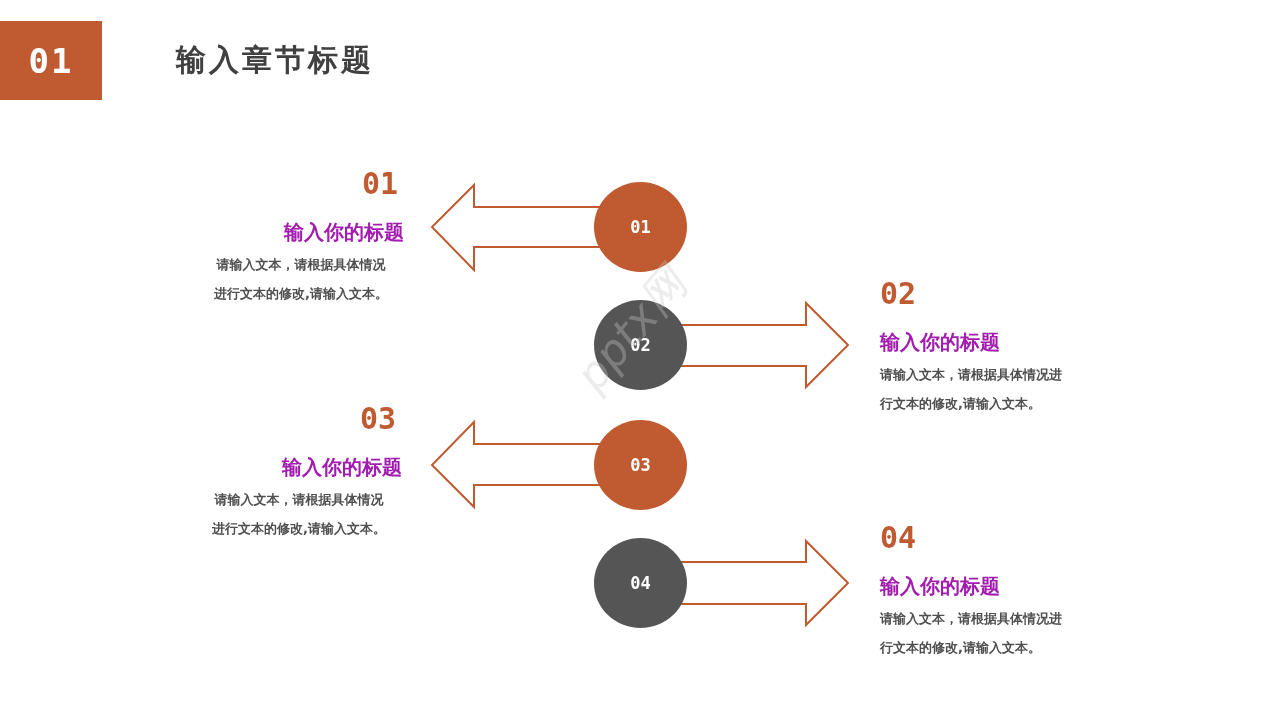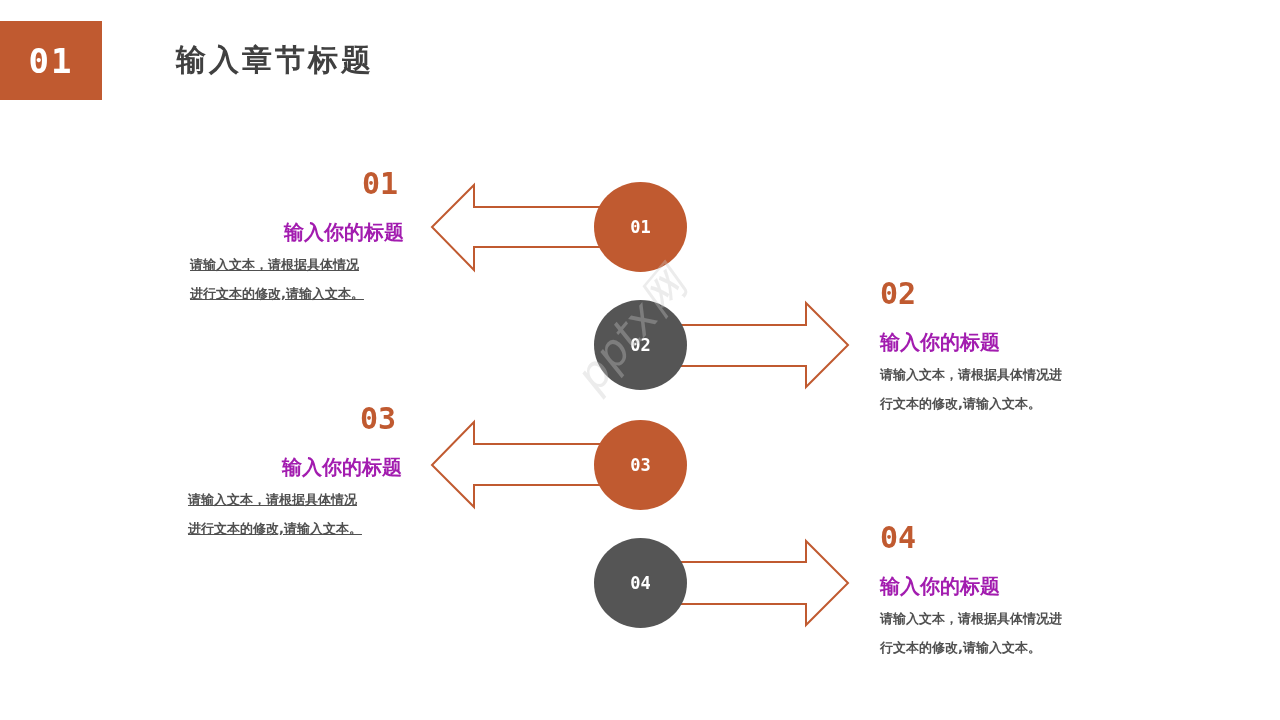--- a/index.html
+++ b/index.html
@@ -12,21 +12,21 @@
   svg.arrows{position:absolute;left:0;top:0;}
   .circle{position:absolute;width:93px;height:90px;border-radius:50%;display:flex;align-items:center;justify-content:center;
        color:#fff;font-weight:bold;font-size:17px;font-family:"DejaVu Sans Mono","Liberation Mono",monospace;}
   .c-orange{background:#c05a30;}
   .c-gray{background:#555555;}
   .item{position:absolute;}
   .item .num{color:#c05a30;font-size:30px;font-weight:bold;font-family:"DejaVu Sans Mono","Liberation Mono",monospace;line-height:36px;}
   .item .title{color:#a21caf;font-size:20px;font-weight:bold;line-height:28px;}
   .item .desc{color:#505050;font-size:13px;font-weight:bold;line-height:29px;}
   .left{text-align:right;}
-  .left .desc{text-align:left;text-decoration:underline;}
+  .left .desc{text-align:center;}
   .watermark{position:absolute;left:560px;top:300px;font-size:44px;color:rgba(200,200,200,0.35);
        transform:rotate(-50deg);font-style:italic;pointer-events:none;}
 </style>
 </head>
 <body>
 
 <div class="chap-box">
   <span class="chap-num">01</span>
 </div>
 <div class="chap-title">输入章节标题</div>

